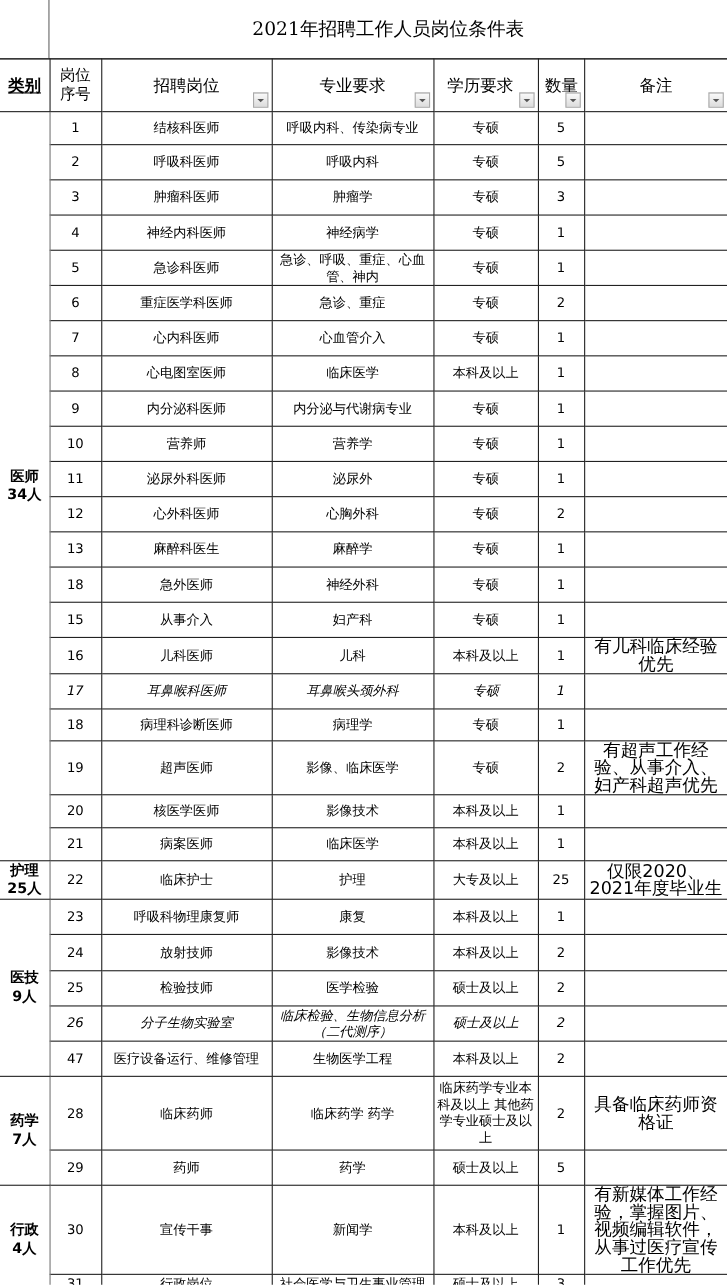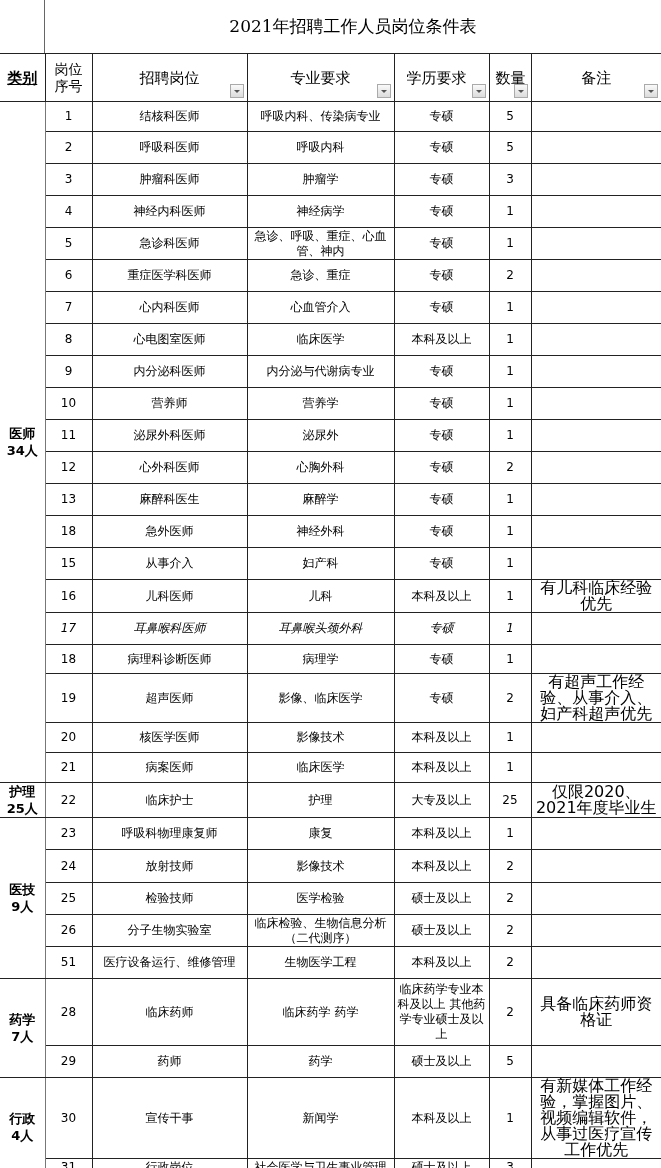--- a/index.html
+++ b/index.html
@@ -266,30 +266,30 @@
           <td class="note"><span></span></td>
         </tr>
         <tr style="height: 32px;">
           <td><span>25</span></td>
           <td><span>检验技师</span></td>
           <td><span>医学检验</span></td>
           <td><span>硕士及以上</span></td>
           <td><span>2</span></td>
           <td class="note"><span></span></td>
         </tr>
-        <tr style="height: 32px;">
+        <tr style="height: 32px; font-style: italic;">
           <td><span>26</span></td>
           <td><span>分子生物实验室</span></td>
           <td><span>临床检验、生物信息分析（二代测序）</span></td>
           <td><span>硕士及以上</span></td>
           <td><span>2</span></td>
           <td class="note"><span></span></td>
         </tr>
         <tr style="height: 32px;">
-          <td><span>51</span></td>
+          <td><span>47</span></td>
           <td><span>医疗设备运行、维修管理</span></td>
           <td><span>生物医学工程</span></td>
           <td><span>本科及以上</span></td>
           <td><span>2</span></td>
           <td class="note"><span></span></td>
         </tr>
         <tr style="height: 67px;">
           <td class="cat" rowspan="2">
             <div>药学</div>
             <div>7人</div>

